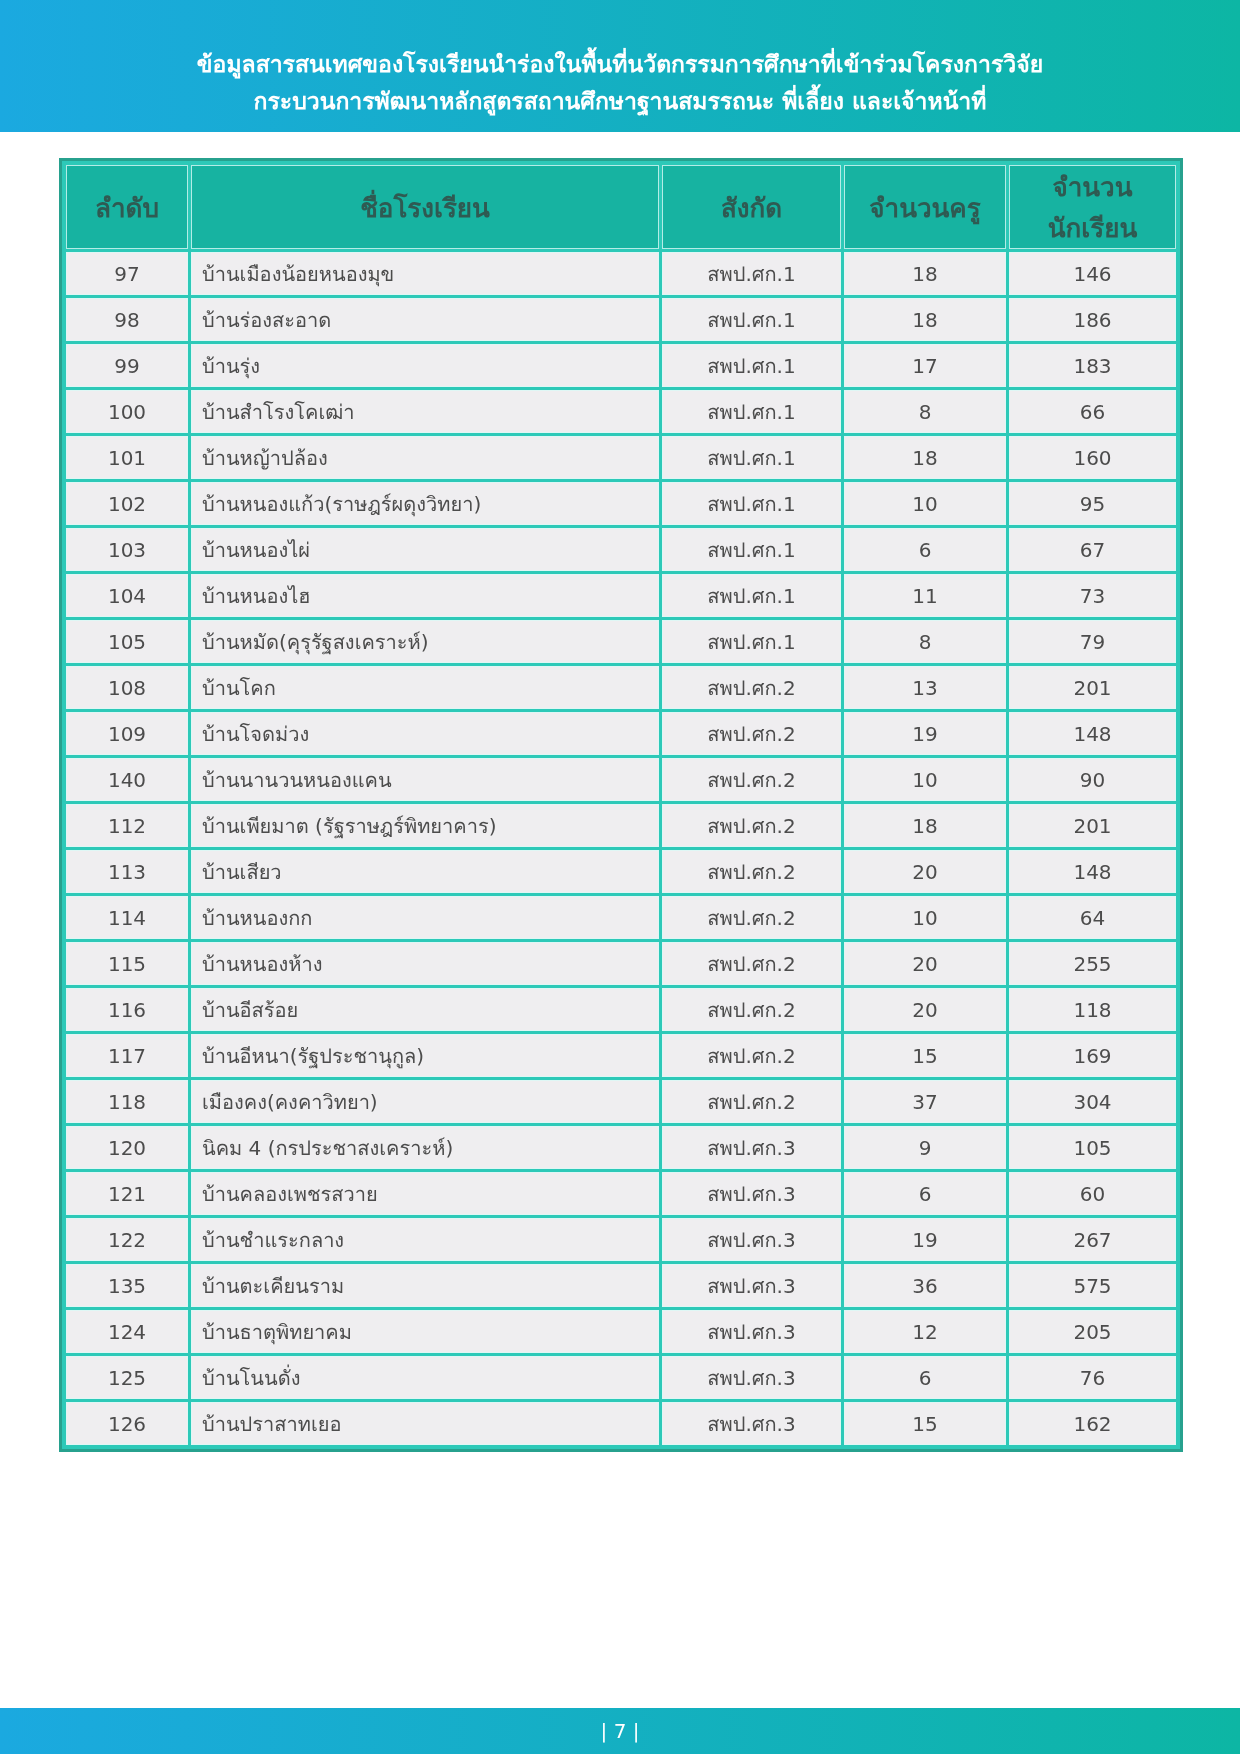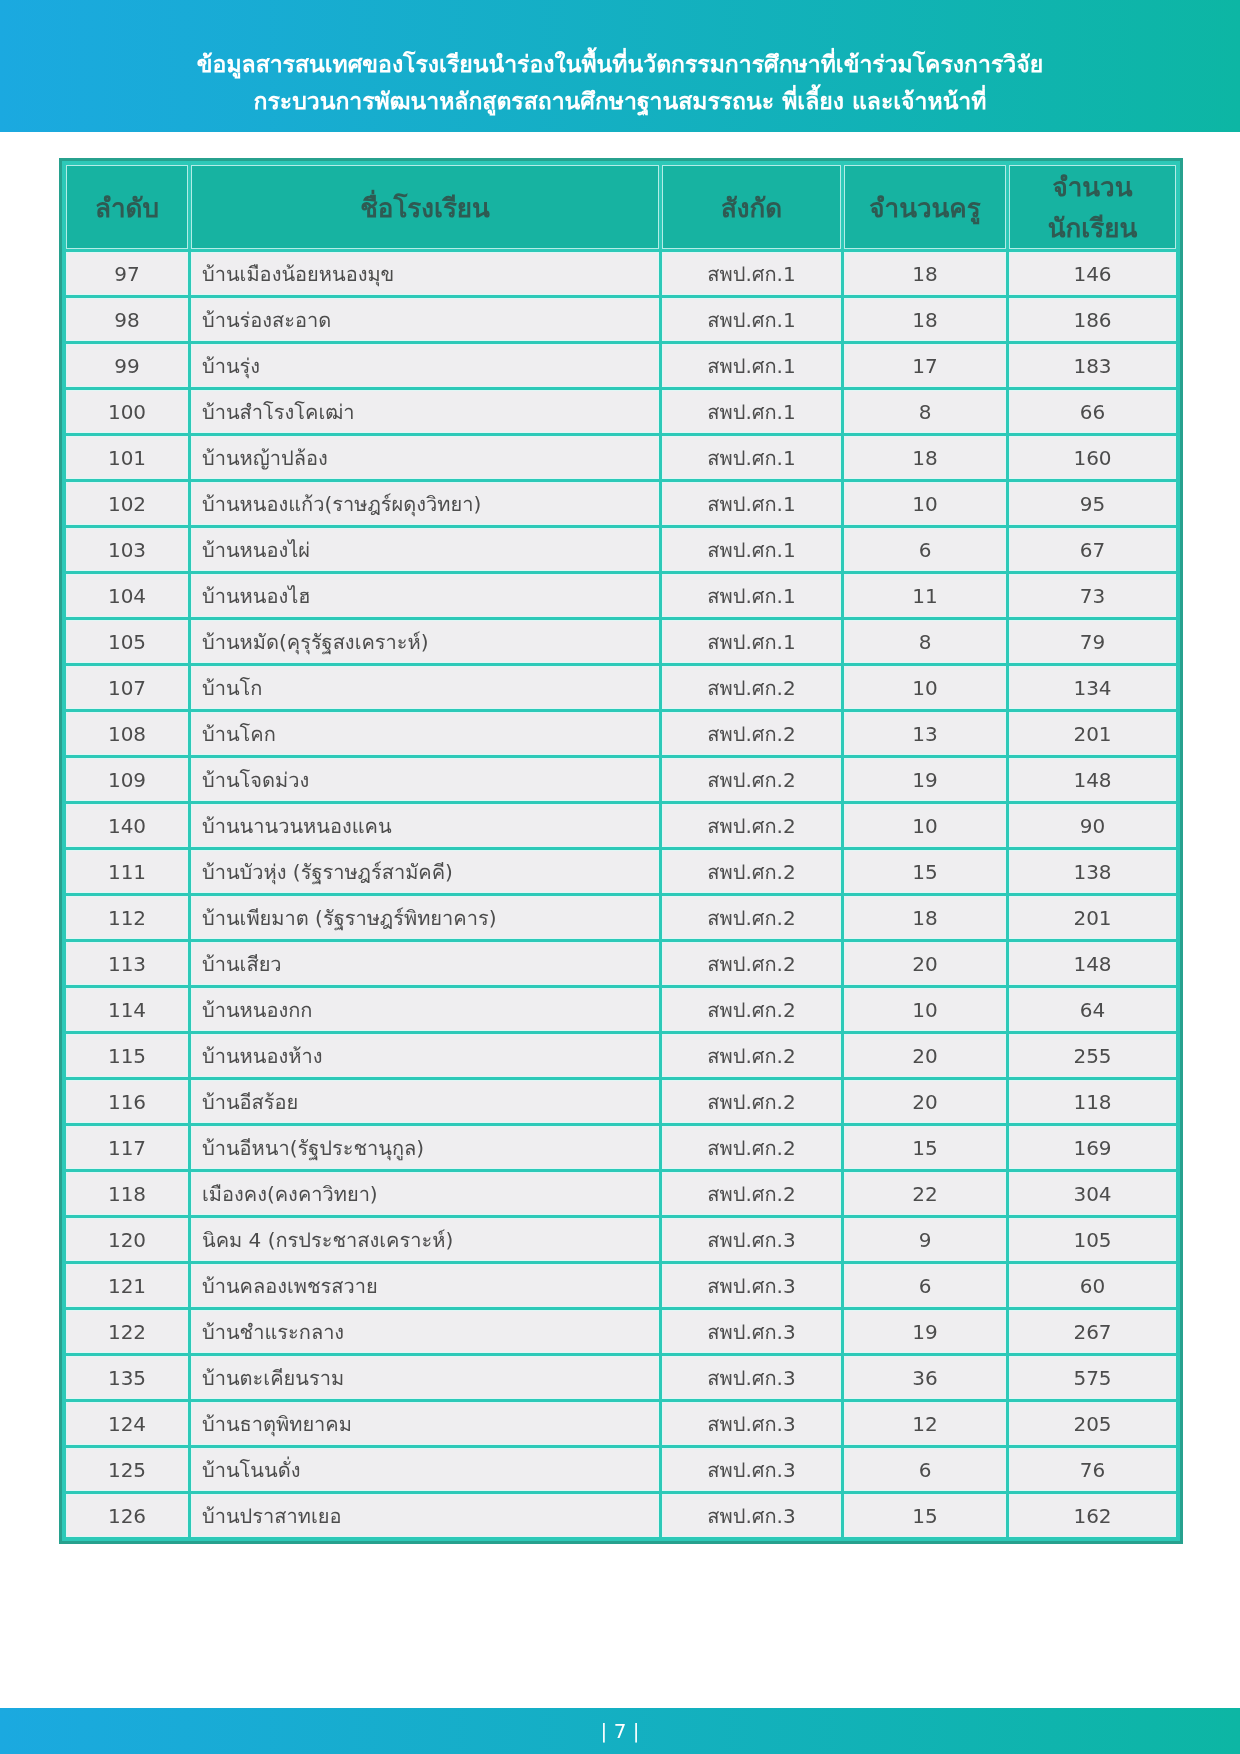--- a/index.html
+++ b/index.html
@@ -152,27 +152,20 @@
             <td class="c4">73</td>
           </tr>
           <tr>
             <td class="c0">105</td>
             <td class="c1">บ้านหมัด(คุรุรัฐสงเคราะห์)</td>
             <td class="c2">สพป.ศก.1</td>
             <td class="c3">8</td>
             <td class="c4">79</td>
           </tr>
           <tr>
-            <td class="c0">107</td>
-            <td class="c1">บ้านโก</td>
-            <td class="c2">สพป.ศก.2</td>
-            <td class="c3">10</td>
-            <td class="c4">134</td>
-          </tr>
-          <tr>
             <td class="c0">108</td>
             <td class="c1">บ้านโคก</td>
             <td class="c2">สพป.ศก.2</td>
             <td class="c3">13</td>
             <td class="c4">201</td>
           </tr>
           <tr>
             <td class="c0">109</td>
             <td class="c1">บ้านโจดม่วง</td>
             <td class="c2">สพป.ศก.2</td>
@@ -180,27 +173,20 @@
             <td class="c4">148</td>
           </tr>
           <tr>
             <td class="c0">140</td>
             <td class="c1">บ้านนานวนหนองแคน</td>
             <td class="c2">สพป.ศก.2</td>
             <td class="c3">10</td>
             <td class="c4">90</td>
           </tr>
           <tr>
-            <td class="c0">111</td>
-            <td class="c1">บ้านบัวหุ่ง (รัฐราษฎร์สามัคคี)</td>
-            <td class="c2">สพป.ศก.2</td>
-            <td class="c3">15</td>
-            <td class="c4">138</td>
-          </tr>
-          <tr>
             <td class="c0">112</td>
             <td class="c1">บ้านเพียมาต (รัฐราษฎร์พิทยาคาร)</td>
             <td class="c2">สพป.ศก.2</td>
             <td class="c3">18</td>
             <td class="c4">201</td>
           </tr>
           <tr>
             <td class="c0">113</td>
             <td class="c1">บ้านเสียว</td>
             <td class="c2">สพป.ศก.2</td>
@@ -232,21 +218,21 @@
             <td class="c0">117</td>
             <td class="c1">บ้านอีหนา(รัฐประชานุกูล)</td>
             <td class="c2">สพป.ศก.2</td>
             <td class="c3">15</td>
             <td class="c4">169</td>
           </tr>
           <tr>
             <td class="c0">118</td>
             <td class="c1">เมืองคง(คงคาวิทยา)</td>
             <td class="c2">สพป.ศก.2</td>
-            <td class="c3">22</td>
+            <td class="c3">37</td>
             <td class="c4">304</td>
           </tr>
           <tr>
             <td class="c0">120</td>
             <td class="c1">นิคม 4 (กรประชาสงเคราะห์)</td>
             <td class="c2">สพป.ศก.3</td>
             <td class="c3">9</td>
             <td class="c4">105</td>
           </tr>
           <tr>

